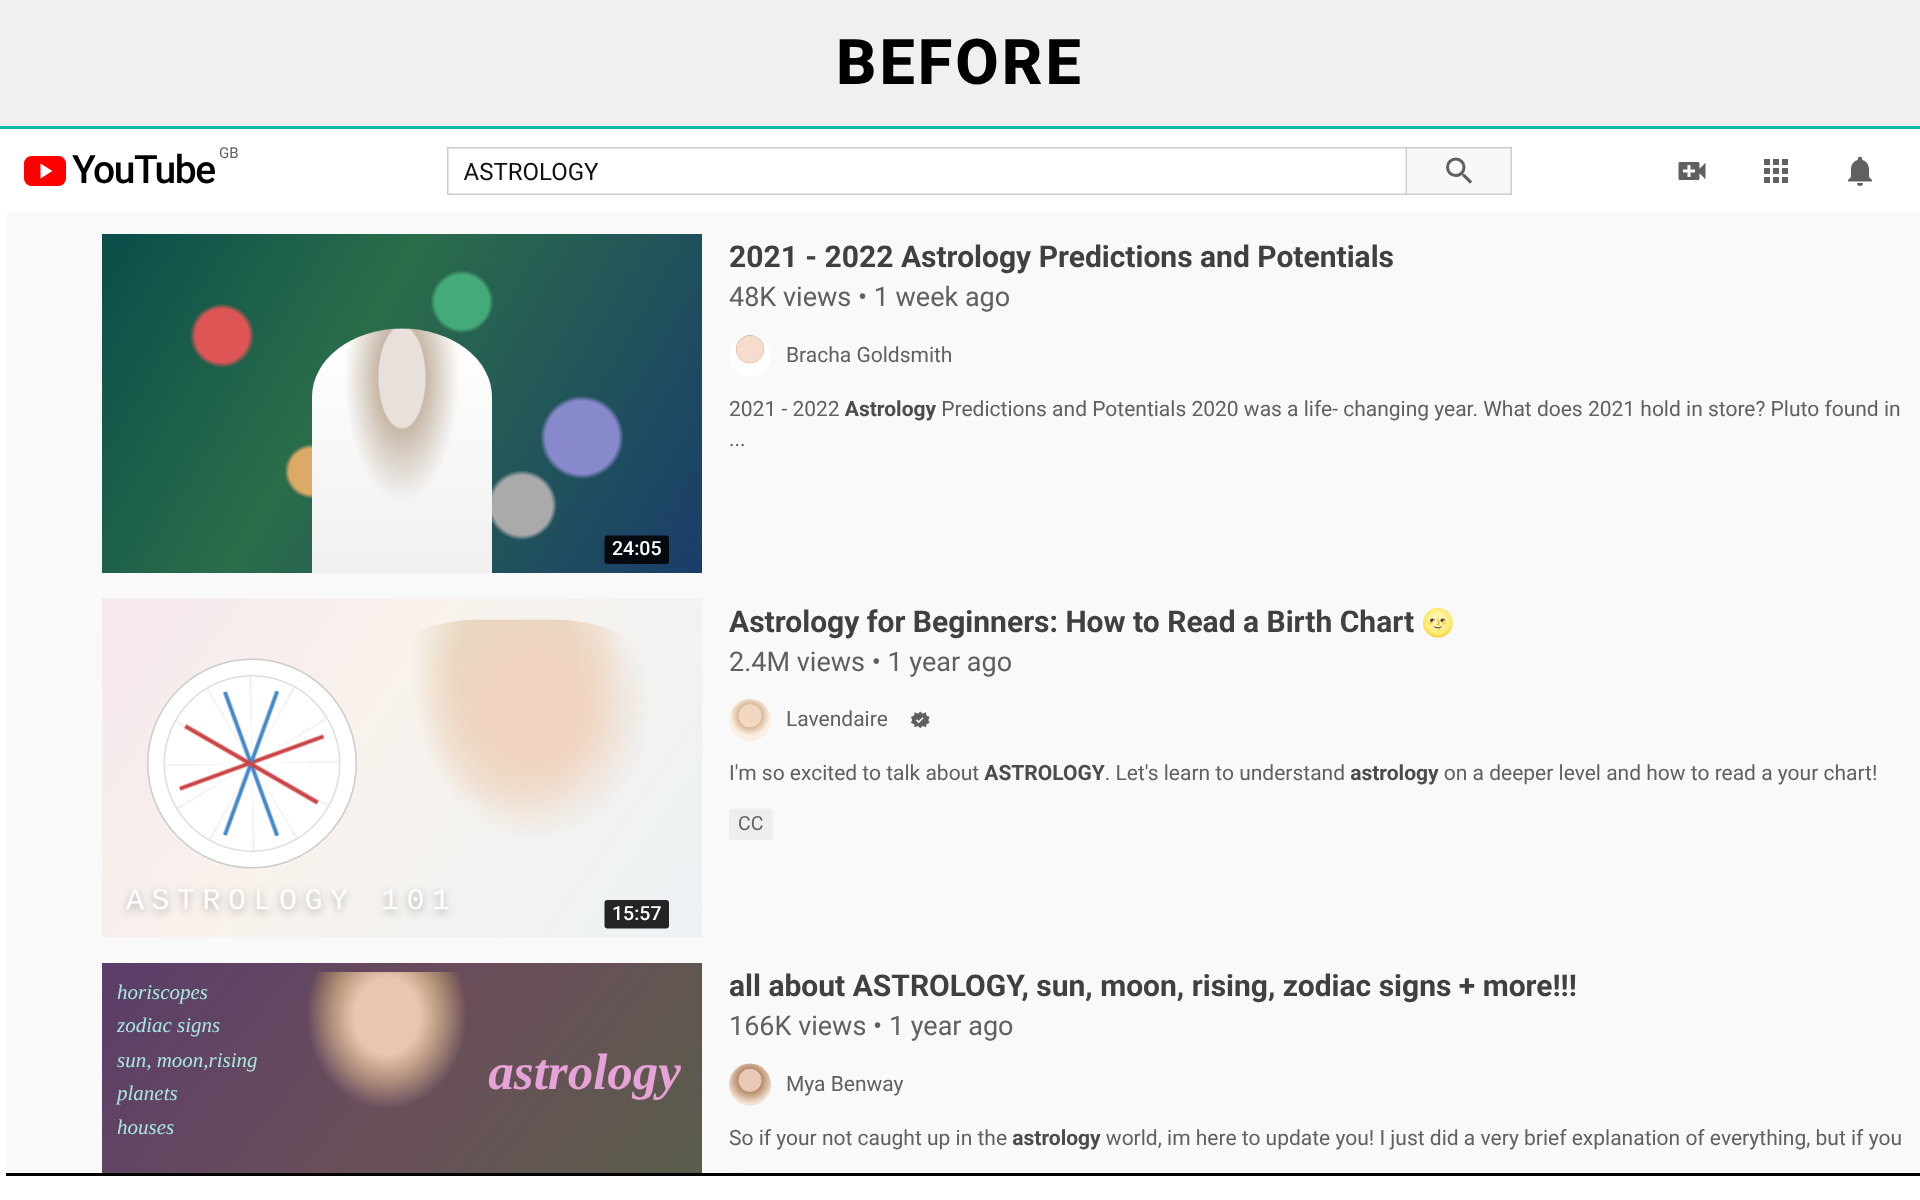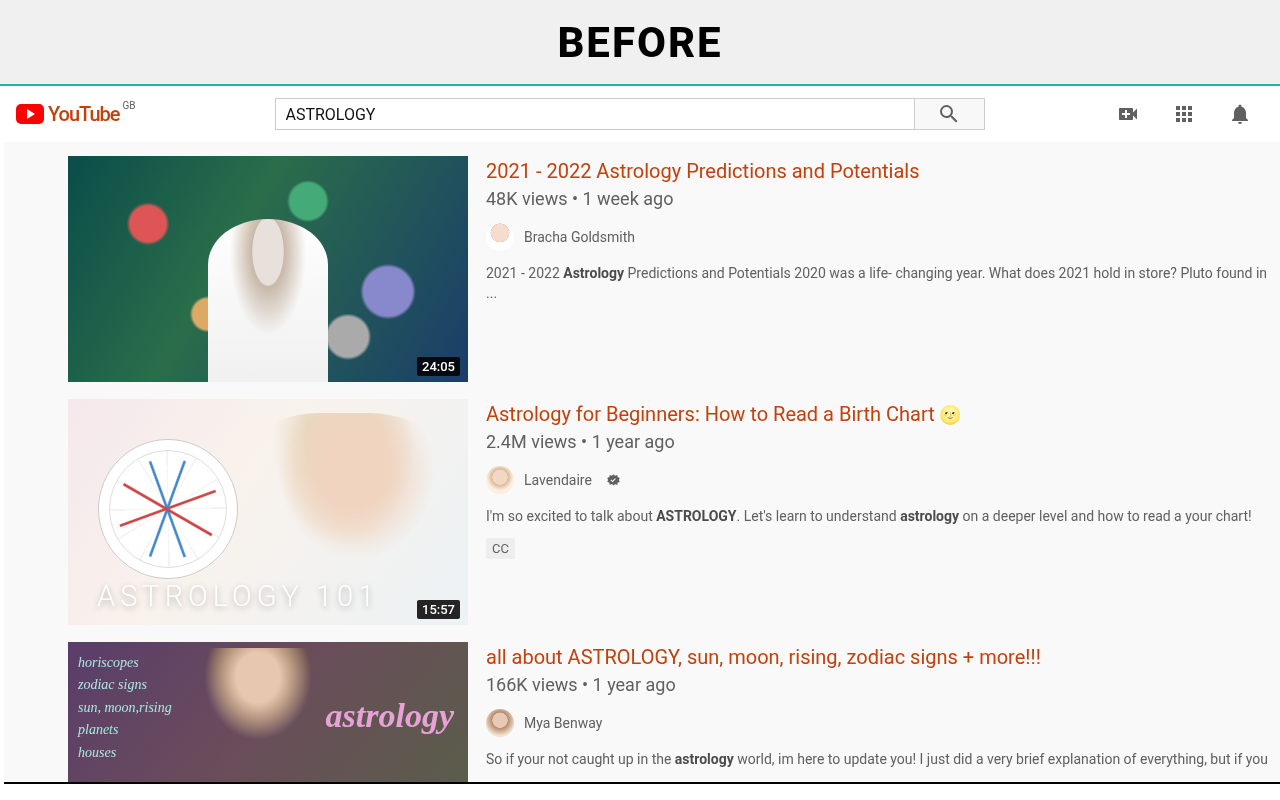--- a/index.html
+++ b/index.html
@@ -3,34 +3,34 @@
   <meta charset="utf-8">
   <style>
     * { margin:0; padding:0; box-sizing:border-box; font-family: Roboto, Arial, sans-serif; }
     body { width:1280px; height:800px; background:#fff; overflow:hidden; }
     .banner { height:86px; background:#f0f0f0; display:flex; align-items:center; justify-content:center; border-bottom:2px solid #14b8a6; }
     .banner-text { font-size:42px; font-weight:800; letter-spacing:2px; color:#000; }
     .topbar { height:56px; background:#fff; display:flex; align-items:center; padding:0 16px; position:relative; }
     .logo { display:flex; align-items:center; gap:2px; cursor:pointer; position:relative; }
     .logo-rect { width:28px; height:20px; background:#ff0000; border-radius:5px; display:flex; align-items:center; justify-content:center; }
     .logo-tri { width:0; height:0; border-left:8px solid #fff; border-top:5px solid transparent; border-bottom:5px solid transparent; margin-left:2px; }
-    .logo-text { font-size:20px; font-weight:500; letter-spacing:-1px; color:#c2410c; margin-left:2px; }
+    .logo-text { font-size:26px; font-weight:500; letter-spacing:-1px; color:#000000; margin-left:2px; }
     .logo-region { font-size:10px; color:#606060; position:absolute; top:-2px; right:-16px; }
     .search-wrap { display:flex; margin-left:155px; }
     .search-input { width:640px; height:32px; border:1px solid #ccc; padding:0 10px; font-size:16px; color:#111; outline:none; }
     .search-btn { width:70px; height:32px; border:1px solid #ccc; border-left:none; background:#f8f8f8; cursor:pointer; display:flex; align-items:center; justify-content:center; }
     .topbar-icons { position:absolute; right:28px; top:0; height:56px; display:flex; align-items:center; gap:32px; }
     .icon { width:24px; height:24px; fill:#606060; cursor:pointer; }
     .content { position:absolute; left:4px; right:0; top:142px; bottom:16px; background:#f9f9f9; padding-top:14px; border-bottom:2px solid #000; overflow:hidden;}
     .content-inner { padding-left:64px; }
     .result { display:flex; margin-bottom:17px; }
     .thumb { width:400px; height:226px; position:relative; background:#888; flex-shrink:0; overflow:hidden; cursor:pointer; }
-    .duration { position:absolute; right:8px; bottom:6px; background:rgba(0,0,0,0.85); color:#fff; font-size:13px; font-weight:500; padding:2px 5px; border-radius:2px; }
+    .duration { position:absolute; right:22px; bottom:6px; background:rgba(0,0,0,0.85); color:#fff; font-size:13px; font-weight:500; padding:2px 5px; border-radius:2px; }
     .meta { padding:2px 0 0 18px; flex:1; min-width:0; }
-    .vtitle { font-size:20px; color:#c2410c; font-weight:400; line-height:1.3; cursor:pointer; display:inline; }
+    .vtitle { font-size:20px; color:#404040; font-weight:700; line-height:1.3; cursor:pointer; display:inline; }
     .vtitle .emoji { font-size:18px; }
     .stats { font-size:18px; color:#606060; margin-top:4px; }
     .channel { display:flex; align-items:center; gap:10px; margin:14px 0 12px; cursor:pointer; }
     .avatar { width:28px; height:28px; border-radius:50%; }
     .chname { font-size:14px; color:#606060; }
     .verified { display:inline-flex; margin-left:4px; }
     .verified svg { width:15px; height:15px; fill:#606060; }
     .desc { font-size:14px; color:#606060; line-height:1.45; }
     .desc b { font-weight:700; color:#4b4b4b; }
     .cc { display:inline-block; margin-top:12px; font-size:13px; color:#606060; background:#eee; padding:3px 6px; border-radius:2px; }
@@ -51,21 +51,21 @@
       background: repeating-conic-gradient(#fff 0 28deg,#f4f4f4 28deg 30deg); }
     .th2 .chart::after { content:""; position:absolute; inset:18px; border-radius:50%;
       background: linear-gradient(30deg,transparent 48%,#c44 49%,#c44 50%,transparent 51%),
                   linear-gradient(110deg,transparent 48%,#48c 49%,#48c 50%,transparent 51%),
                   linear-gradient(160deg,transparent 48%,#c44 49%,#c44 50%,transparent 51%),
                   linear-gradient(70deg,transparent 48%,#48c 49%,#48c 50%,transparent 51%); }
     .th2 .labels { position:absolute; left:10px; top:18px; color:#fff; font-size:10px; letter-spacing:2px; line-height:2.8; text-shadow:0 0 4px rgba(0,0,0,.2); font-weight:300;}
     .th2 .person { position:absolute; right:0; bottom:0; width:62%; height:94%;
       background: radial-gradient(ellipse at 55% 28%, #f0d4c0 16%, transparent 40%),
                   radial-gradient(ellipse at 50% 14%, #e8d8c0 22%, transparent 40%); border-radius:40% 40% 0 0; }
-    .th2 .title101 { position:absolute; left:29px; bottom:12px; color:#fff; font-size:29px; letter-spacing:5px; font-weight:300; text-shadow:0 2px 6px rgba(0,0,0,.3); }
+    .th2 .title101 { position:absolute; left:16px; bottom:12px; color:#fff; font-size:20px; letter-spacing:5px; font-weight:300; text-shadow:0 2px 6px rgba(0,0,0,.3);font-family:Liberation Mono, monospace; }
     .th3 { background: linear-gradient(130deg,#5a3d6a,#6a4d5a 50%,#5a5d4a); }
     .th3 .overlay-left { position:absolute; left:10px; top:10px; color:#a8e8e0; font-size:14px; font-family: Georgia, serif; line-height:1.6; font-style:italic;}
     .th3 .astrologyword { position:absolute; right:14px; top:55px; font-family: Georgia, serif; font-style:italic; font-size:34px; color:#e7a3d7; font-weight:700;}
     .th3 .person3 { position:absolute; left:25%; bottom:0; width:45%; height:96%;
       background: radial-gradient(ellipse at 50% 22%, #e7c7b0 17%, transparent 42%),
                   radial-gradient(ellipse at 50% 14%, #7a5a3a 24%, transparent 42%); }
     .th3 { height:140px !important; }
     .result3 .thumb { height:140px; }
     .av1 { background: radial-gradient(circle at 50% 35%,#f5dccd 38%,#e7b9a5 40%,#fff 42%); }
     .av2 { background: radial-gradient(circle at 50% 40%,#f2d7c2 34%,#d9b99a 36%, #fceee0 60%); }

